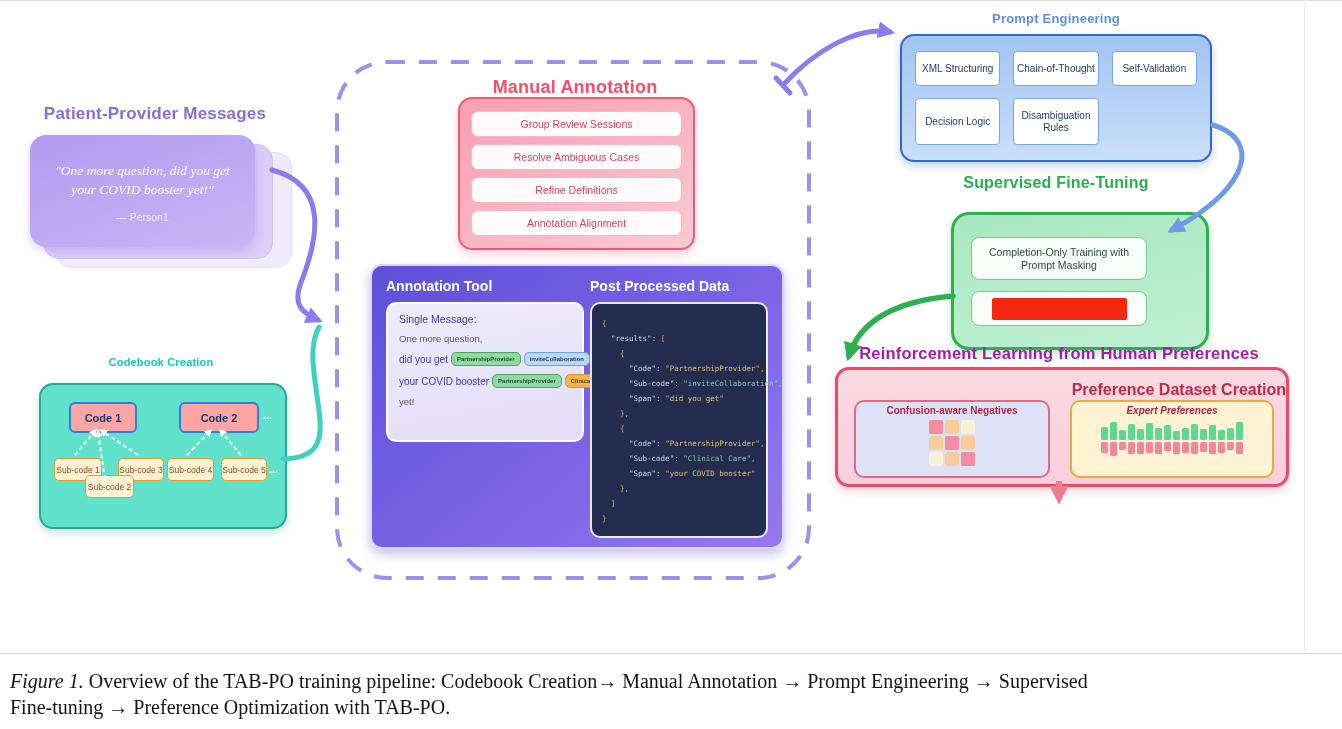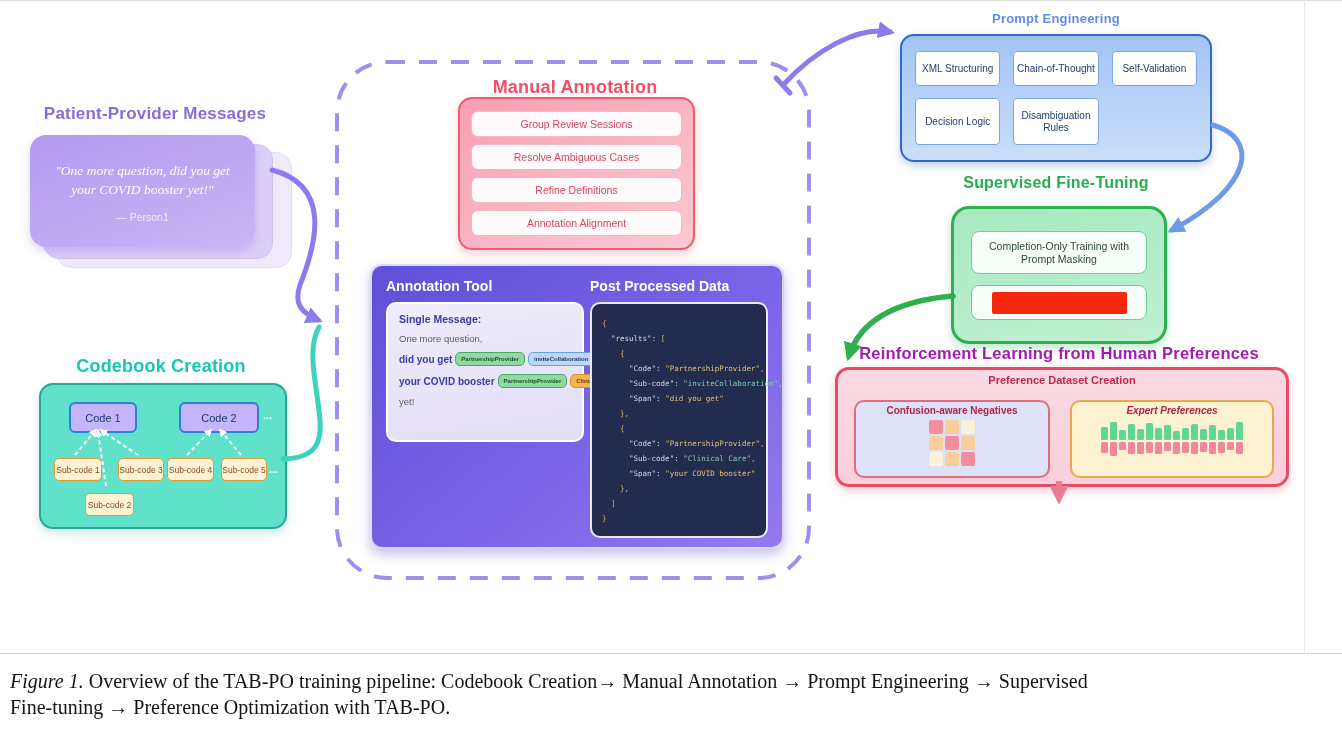--- a/index.html
+++ b/index.html
@@ -20,22 +20,22 @@
   .msg-main{left:30px;top:135px;width:225px;height:112px;
             background:linear-gradient(160deg,#b29af0,#c9b6f5);
             box-shadow:0 4px 10px rgba(120,90,220,.25);color:#fff;text-align:center;}
   .msg-quote{font-family:"Liberation Serif",serif;font-style:italic;font-size:13.5px;
              line-height:19px;padding:26px 16px 0 16px;}
   .msg-person{margin-top:12px;font-size:10.5px;color:rgba(255,255,255,.75);}
 
   
   .cb-box{position:absolute;left:39px;top:383px;width:244px;height:142px;background:#5fe2c9;
           border:2px solid #2aa896;border-radius:14px;box-shadow:0 4px 8px rgba(40,160,145,.25);}
-  .code-node{position:absolute;background:#c4b5fd;border:2px solid #2f7fd8;border-radius:6px;
-             color:#1a3a6b;font-weight:normal;font-size:11px;display:flex;align-items:center;justify-content:center;}
+  .code-node{position:absolute;background:#fca5a5;border:2px solid #2f7fd8;border-radius:6px;
+             color:#1a3a6b;font-weight:bold;font-size:11px;display:flex;align-items:center;justify-content:center;}
   .sub-node{position:absolute;background:#fdf3d4;border:1.5px solid #e09c2e;border-radius:5px;
             color:#8a4a1f;font-size:8.5px;display:flex;align-items:center;justify-content:center;}
   .cb-dots{position:absolute;color:rgba(255,255,255,.95);font-weight:bold;font-size:11px;}
 
   
   .ma-box{position:absolute;left:458px;top:97px;width:237px;height:153px;border-radius:14px;
           background:linear-gradient(150deg,#f89fb2,#fbc9d2);border:2.5px solid #ef5a75;
           box-shadow:0 4px 9px rgba(230,90,115,.3);display:flex;flex-direction:column;
           justify-content:space-between;padding:12px 11px;box-sizing:border-box;}
   .ma-step{height:24px;background:#fffafb;border:1px solid #f3b8c2;border-radius:7px;color:#d64560;
@@ -43,57 +43,57 @@
 
   
   .tool-panel{position:absolute;left:370px;top:264px;width:410px;height:281px;border-radius:12px;
               background:linear-gradient(140deg,#5f50d8 0%,#7a63e6 55%,#9479ef 100%);
               border:2px solid rgba(255,255,255,.75);box-shadow:0 5px 12px rgba(90,70,200,.35);}
   .tool-label{position:absolute;color:#fff;font-weight:bold;font-size:14px;}
   .anno-card{position:absolute;left:14px;top:36px;width:198px;height:140px;border-radius:10px;
              background:linear-gradient(170deg,#efecfb,#e3ddf8);border:2px solid #ffffff;
              padding:9px 11px;box-sizing:border-box;}
   .anno-line{font-size:9.5px;color:#5a5a68;margin-bottom:8px;display:flex;align-items:center;gap:3px;white-space:nowrap;}
-  .anno-strong{color:#3a3aa8;font-weight:bold;font-size:10px;}
+  .anno-strong{color:#3a3aa8;font-weight:normal;font-size:10px;}
   .tag{font-size:6px;font-weight:bold;padding:3px 5px;border-radius:5px;line-height:1;}
   .tag-green{background:#90d9a0;border:1px solid #4aa85e;color:#1d4d28;}
   .tag-blue{background:#bcd8f7;border:1px solid #6b9fe0;color:#1d3a6b;}
   .tag-orange{background:#f3b64e;border:1px solid #d98f2b;color:#6b3a10;}
 
   .code-panel{position:absolute;left:218px;top:36px;width:178px;height:236px;border-radius:10px;
               background:#232c4e;border:2px solid #e9e9f6;box-sizing:border-box;padding:12px 10px;}
   .cl{font-family:"DejaVu Sans Mono",monospace;font-size:7.5px;line-height:15px;white-space:nowrap;}
   .c-pn{color:#d9b35c;} .c-key{color:#d4daf0;} .c-str{color:#e3c077;} .c-str2{color:#7fcfae;}
 
   
   .pe-box{position:absolute;left:900px;top:34px;width:312px;height:128px;border-radius:14px;
           background:linear-gradient(180deg,#a2c4f3,#cadffa);border:2.5px solid #3468c9;
           box-shadow:0 4px 9px rgba(60,110,200,.3);display:grid;grid-template-columns:repeat(3,1fr);
           gap:12px 13px;padding:15px 13px;box-sizing:border-box;}
   .pe-cell{background:#ffffff;border:1.5px solid #7aa6e8;border-radius:4px;color:#25406b;
            font-size:10px;display:flex;align-items:center;justify-content:center;text-align:center;
            line-height:12px;padding:2px;}
 
   
-  .sft-box{position:absolute;left:951px;top:206px;width:210px;height:132px;border-radius:18px;
+  .sft-box{position:absolute;left:951px;top:212px;width:210px;height:132px;border-radius:18px;
            background:linear-gradient(170deg,#a8e9c1,#bff0d2);border:3px solid #2db04d;
-           box-shadow:0 4px 9px rgba(45,176,77,.3);}
+           box-shadow:0 4px 9px rgba(45,176,77,.3);padding-left:42px;}
   .sft-row{position:absolute;left:17px;width:176px;background:#f7fdf9;border:1.5px solid #6bcf8e;
            border-radius:8px;box-sizing:border-box;}
   .sft-row1{top:22px;height:43px;color:#2e4a3a;font-size:10.5px;line-height:13px;
             display:flex;align-items:center;justify-content:center;text-align:center;}
   .sft-row2{top:76px;height:35px;display:flex;align-items:center;justify-content:center;}
   .sft-red{width:135px;height:22px;background:#f5270f;border-radius:2px;}
 
   
   .rlhf-box{position:absolute;left:835px;top:367px;width:448px;height:114px;border-radius:14px;
             background:linear-gradient(180deg,#fad9e2,#f9cfdb);border:3px solid #e84a68;
             box-shadow:0 4px 9px rgba(230,80,110,.28);}
-  .rlhf-sub{position:absolute;top:4px;width:100%;text-align:center;color:#c22848;
-            font-weight:bold;font-size:11px;}
+  .rlhf-sub{position:absolute;top:11px;width:100%;text-align:right;color:#c22848;
+            font-weight:bold;font-size:16px;}
   .neg-box{position:absolute;left:16px;top:30px;width:192px;height:74px;background:#dde2f6;
            border:2px solid #e06a80;border-radius:10px;text-align:center;}
   .exp-box{position:absolute;left:232px;top:30px;width:200px;height:74px;background:#fdf2d2;
            border:2px solid #e8a84a;border-radius:10px;text-align:center;font-style:italic;}
   .inner-label{color:#b02446;font-weight:bold;font-size:10px;margin-top:3px;}
   .sq-grid{display:flex;flex-direction:column;align-items:center;gap:2px;margin-top:4px;}
   .sq-row{display:flex;gap:2px;}
   .sq{width:14px;height:14px;border-radius:2px;}
   .sq-pink{background:#f58da0;} .sq-peach{background:#f8cf9b;} .sq-cream{background:#faf1da;}
   .bars-top{display:flex;align-items:flex-end;justify-content:center;gap:2px;height:20px;margin-top:4px;}
@@ -128,30 +128,30 @@
   <div class="hairline-sep"></div>
 
   <div class="ttl" style="left:30px;top:104px;width:250px;font-size:17px;color:#8a6cd9;">Patient-Provider Messages</div>
   <div class="msg-card msg-back"></div>
   <div class="msg-card msg-mid"></div>
   <div class="msg-card msg-main">
     <div class="msg-quote">"One more question, did you get your COVID booster yet!"</div>
     <div class="msg-person">— Person1</div>
   </div>
 
-  <div class="ttl" style="left:39px;top:356px;width:244px;font-size:18px;color:#16c7b4;">Codebook Creation</div>
+  <div class="ttl" style="left:39px;top:356px;width:244px;font-size:11px;color:#16c7b4;">Codebook Creation</div>
   <div class="cb-box">
     <div class="code-node" style="left:28px;top:17px;width:64px;height:27px;">Code 1</div>
     <div class="code-node" style="left:138px;top:17px;width:76px;height:27px;">Code 2</div>
     <div class="cb-dots" style="left:222px;top:24px;">...</div>
     <div class="sub-node" style="left:13px;top:73px;width:46px;height:21px;">Sub-code 1</div>
     <div class="sub-node" style="left:77px;top:73px;width:44px;height:21px;">Sub-code 3</div>
     <div class="sub-node" style="left:126px;top:73px;width:45px;height:21px;">Sub-code 4</div>
     <div class="sub-node" style="left:180px;top:73px;width:44px;height:21px;">Sub-code 5</div>
-    <div class="sub-node" style="left:44px;top:108px;width:47px;height:21px;">Sub-code 2</div>
+    <div class="sub-node" style="left:44px;top:90px;width:47px;height:21px;">Sub-code 2</div>
     <div class="cb-dots" style="left:228px;top:78px;">...</div>
   </div>
 
   <div class="ttl" style="left:430px;top:77px;width:290px;font-size:18px;color:#f44f68;">Manual Annotation</div>
   <div class="ma-box" id="ma-steps">
       <div class="ma-step">Group Review Sessions</div>
       <div class="ma-step">Resolve Ambiguous Cases</div>
       <div class="ma-step">Refine Definitions</div>
       <div class="ma-step">Annotation Alignment</div>
     </div>

